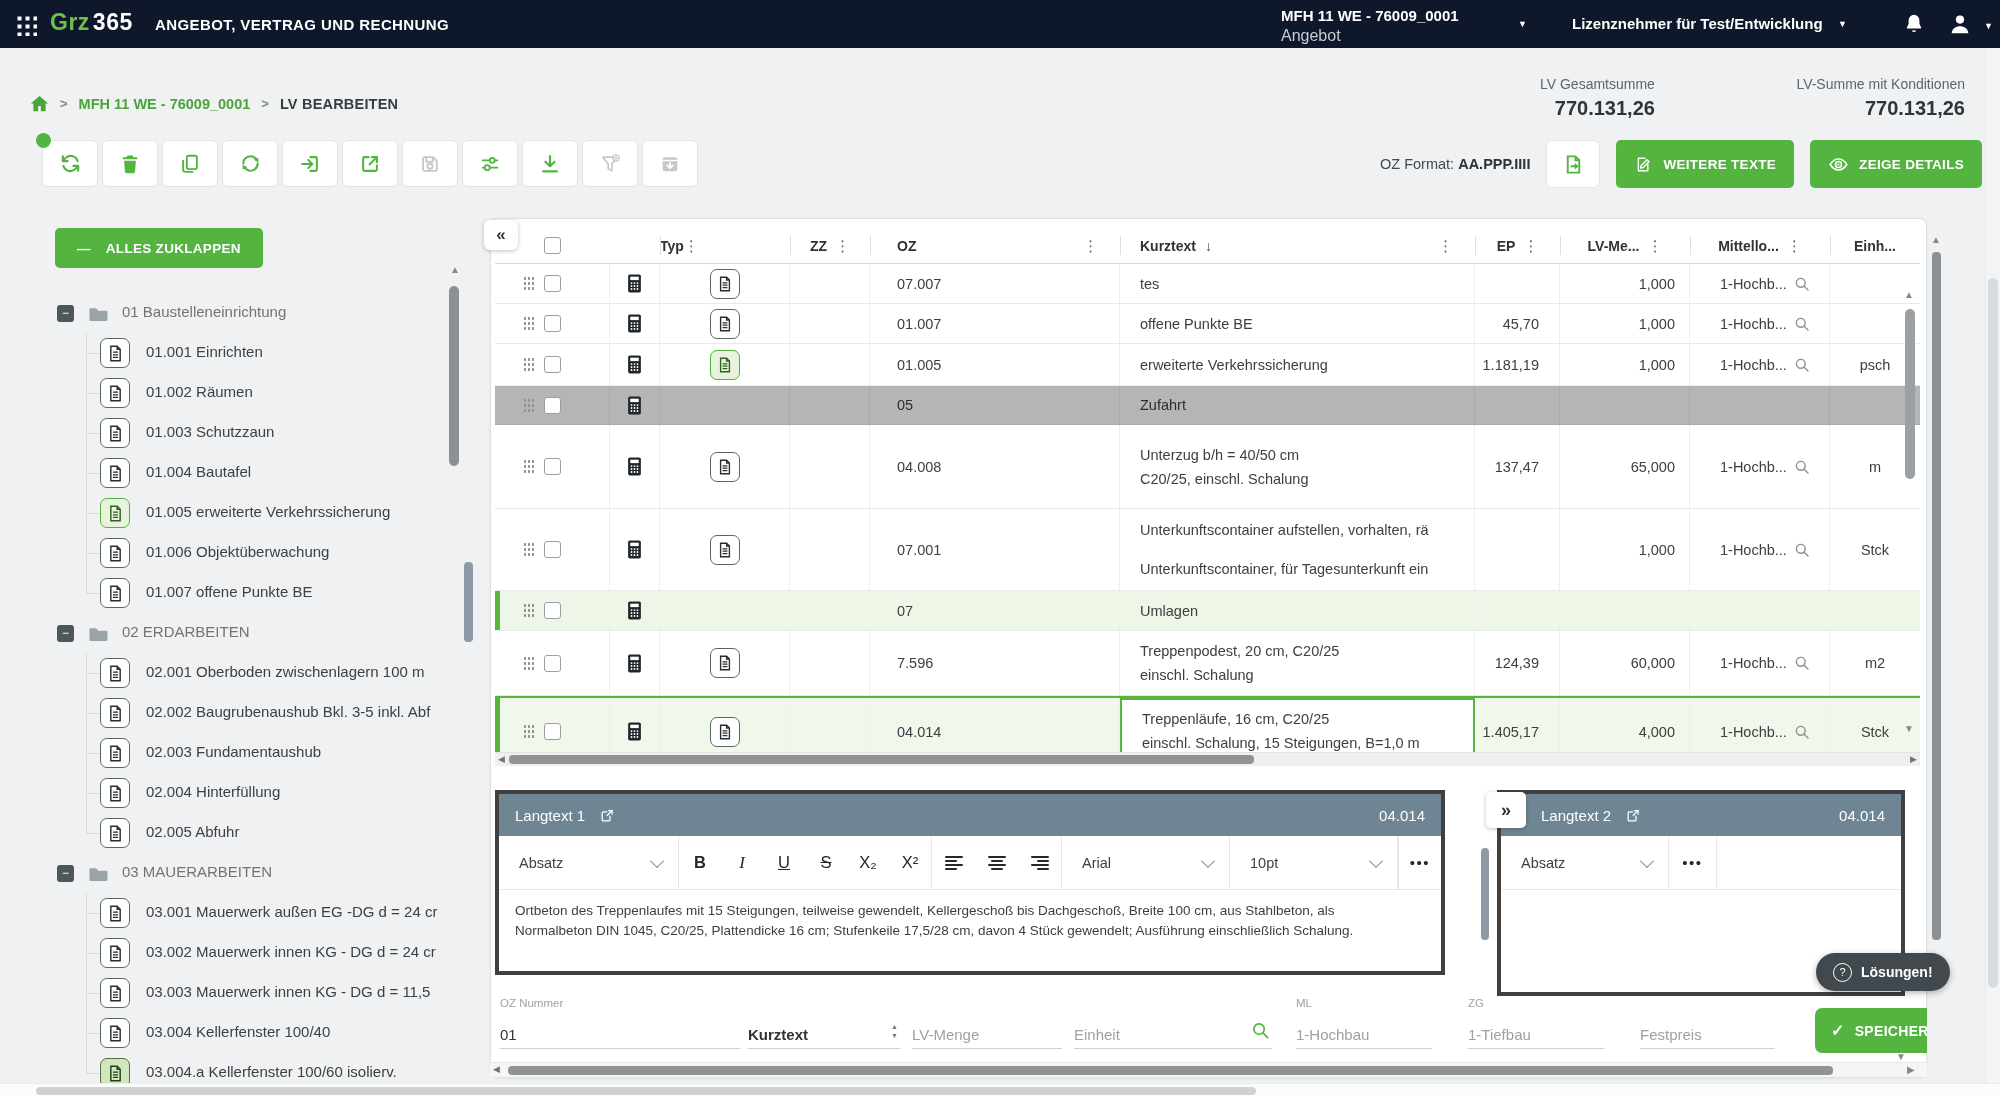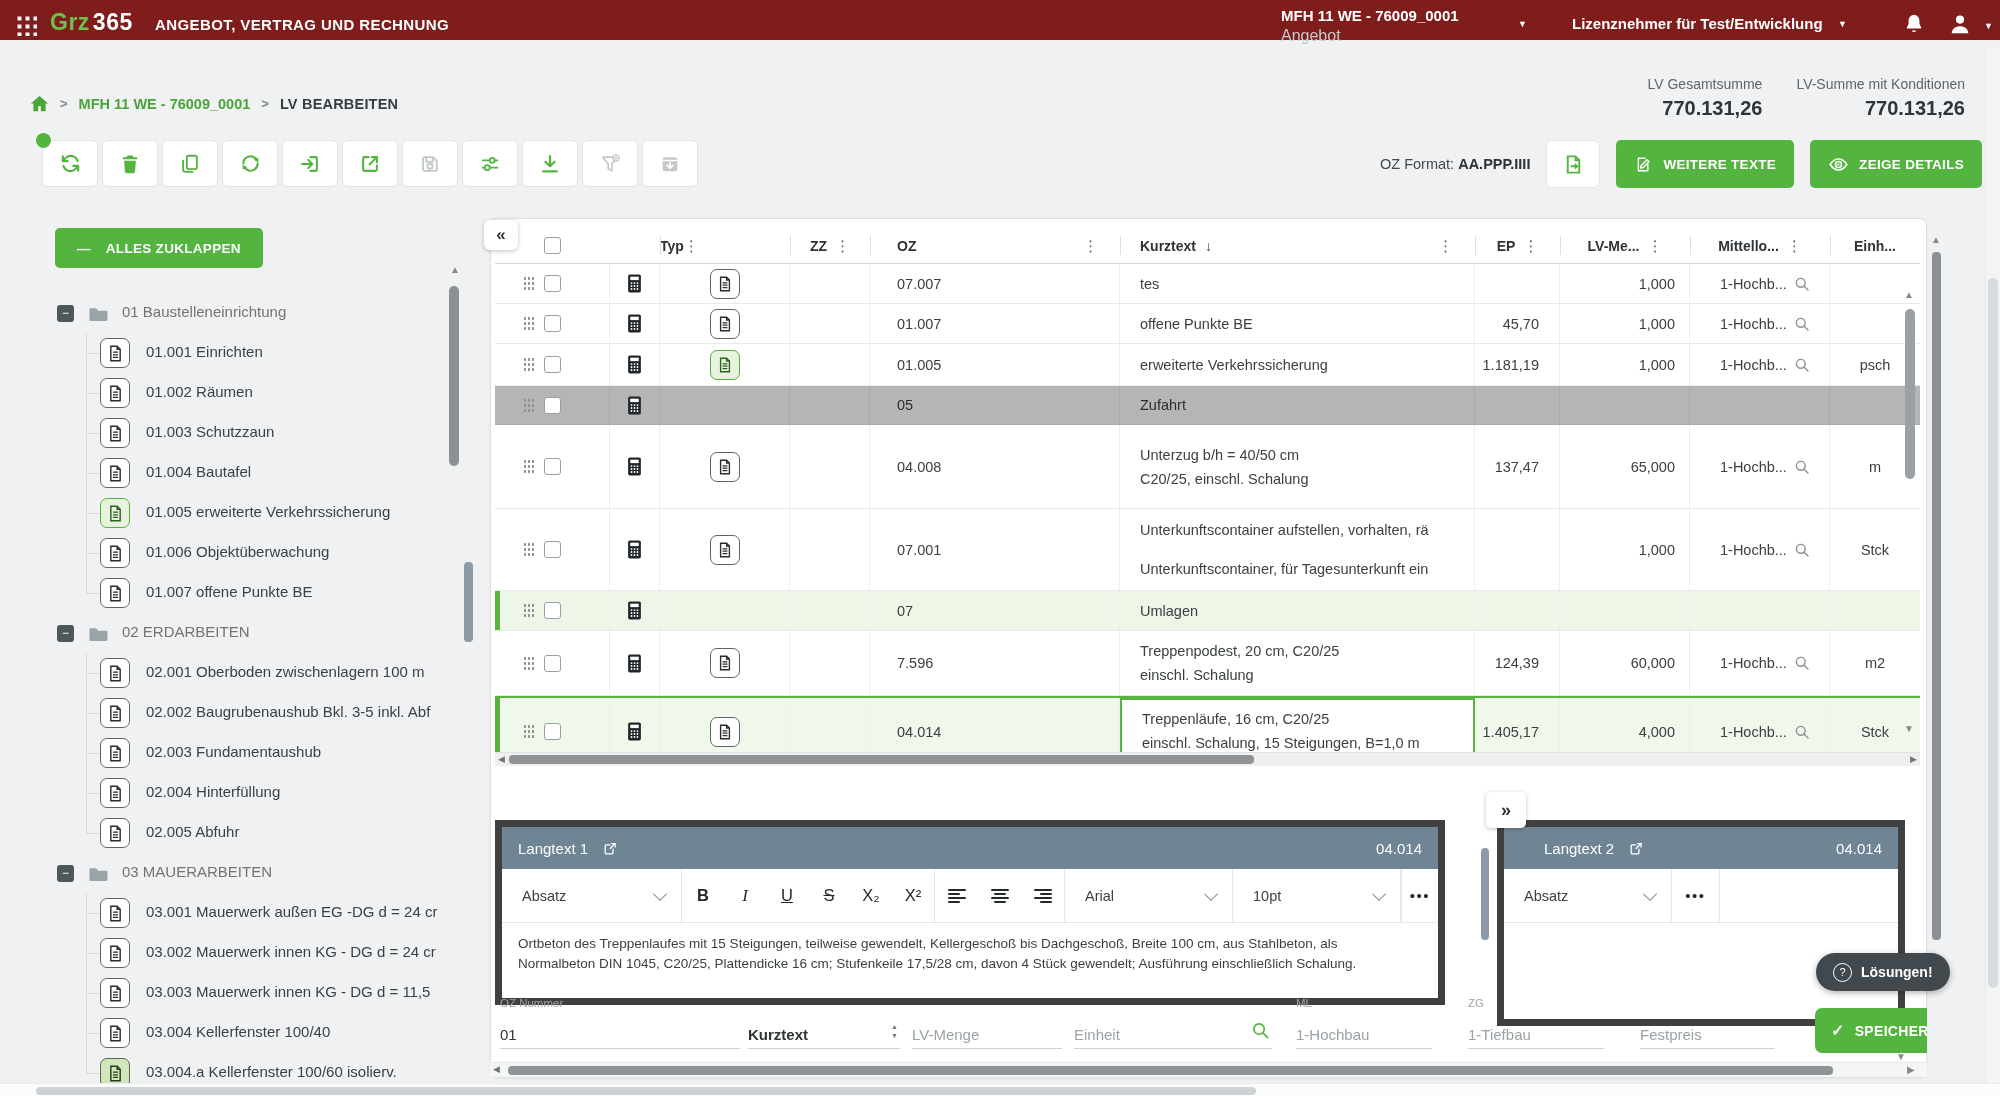--- a/index.html
+++ b/index.html
@@ -1,40 +1,40 @@
 <!DOCTYPE html>
 <html><head>
 <meta charset="utf-8">
 <title>AVR</title>
 <style>
   html,body{margin:0;padding:0}
   .screen{position:relative;width:2000px;height:1096px;background:#eff1f2;font-family:"Liberation Sans",sans-serif;overflow:hidden;color:#333}
   svg{display:block}
 
   
-  .topbar{position:absolute;left:0;top:0;width:2000px;height:40px;background:#7f1d1d;color:#fff;z-index:20}
+  .topbar{position:absolute;left:0;top:0;width:2000px;height:48px;background:#0f172a;color:#fff;z-index:20}
   .apps{position:absolute;left:14px;top:13px;width:23px;height:23px;background-image:radial-gradient(circle,#fff 2.1px,transparent 2.5px);background-size:8px 8px;background-position:1.5px 1.5px}
   .logo{position:absolute;left:50px;top:9px;font-size:23px;font-weight:bold;letter-spacing:.5px}
   .logo .lg{color:#6cc14d}
   .logo .lw{color:#fff;margin-left:3px}
   .apptitle{position:absolute;left:155px;top:16px;font-size:15px;font-weight:bold;letter-spacing:.4px}
   .projsel{position:absolute;left:1281px;top:7px}
   .projname{font-size:15px;font-weight:bold;white-space:nowrap}
   .projsub{font-size:16px;color:#c6cbce;margin-top:3px}
   .caret{position:absolute;font-size:9px;color:#fff}
   .tenant{position:absolute;left:1572px;top:15px;font-size:15px;font-weight:bold;white-space:nowrap}
   .tbicon{position:absolute;color:#fff}
 
   
   .breadcrumb{position:absolute;left:30px;top:95px;display:flex;align-items:center;gap:11px;font-size:14.5px;font-weight:bold;z-index:2}
   .bc-sep{color:#7c8386;font-size:13px}
   .bc-project{color:#4aa438}
   .bc-page{color:#383d40;letter-spacing:.2px}
   .bc-home{color:#4aa438}
-  .summary{position:absolute;top:76px;left:1540px;width:425px;display:flex;justify-content:flex-end;gap:34px;z-index:2}
+  .summary{position:absolute;top:76px;left:1540px;width:425px;display:flex;justify-content:space-between;gap:34px;z-index:2}
   .sumblock{text-align:right}
   .sumlabel{font-size:14px;color:#5f6569;white-space:nowrap}
   .sumvalue{font-size:20px;font-weight:bold;color:#2f3438;margin-top:5px}
 
   
   .toolrow{position:absolute;left:42px;top:140px;display:flex;gap:4px;z-index:2}
   .tbtn{position:relative;width:56px;height:47px;background:#fff;border:1px solid #e2e5e6;border-radius:6px;display:flex;align-items:center;justify-content:center;color:#53b43f;box-sizing:border-box}
   .tbtn.dis{color:#c3c9cb}
   .badge{position:absolute;left:-7px;top:-8px;width:15px;height:15px;border-radius:50%;background:#53b43f}
   .toolright{position:absolute;left:1380px;top:140px;height:48px;display:flex;align-items:center;gap:16px;z-index:2}
@@ -112,21 +112,21 @@
   .calcic{color:#20262a}
   .magic{color:#8d9296}
 
   
   .gvthumb{position:absolute;left:1905px;top:309px;width:10px;height:170px;background:#9aa0a3;border-radius:5px;z-index:3}
   .ghs{position:absolute;left:495px;top:752px;width:1425px;height:13px;background:#efefef;border-top:1px solid #e2e2e2;z-index:3}
   .ghs-thumb{position:absolute;left:14px;top:2px;width:745px;height:9px;background:#8f9396;border-radius:4px}
   .ghs .glyph,.chs .glyph{position:absolute;top:1px;color:#6f7478;font-size:9px}
 
   
-  .lt{position:absolute;top:820px;background:#fff;border:7px solid #404040;box-sizing:border-box;z-index:2}
+  .lt{position:absolute;top:790px;background:#fff;border:4px solid #404040;box-sizing:border-box;z-index:2}
   .lt1{left:495px;width:950px;height:185px}
   .lt2{left:1497px;width:408px;height:206px}
   .lt-head{height:42px;background:#6f8594;color:#fff;display:flex;align-items:center;padding:0 16px;gap:14px;font-size:15px}
   .lt-oz{margin-left:auto}
   .lt-tools{height:53px;border-bottom:1px solid #e6e8e9;display:flex;align-items:stretch}
   .dd{display:flex;align-items:center;justify-content:space-between;padding:0 16px 0 20px;font-size:14.5px;color:#3c4145;border-right:1px solid #e6e8e9;box-sizing:border-box}
   .chev{width:9px;height:9px;border-right:1.6px solid #8a9094;border-bottom:1.6px solid #8a9094;transform:rotate(45deg);margin-top:-4px;flex:none}
   .dd.w180{width:180px}.dd.w169{width:169px}.dd.w168{width:168px}
   .fmt{width:42px;display:flex;align-items:center;justify-content:center;font-size:16.5px;color:#23282b}
   .fmt.b{font-weight:800}

